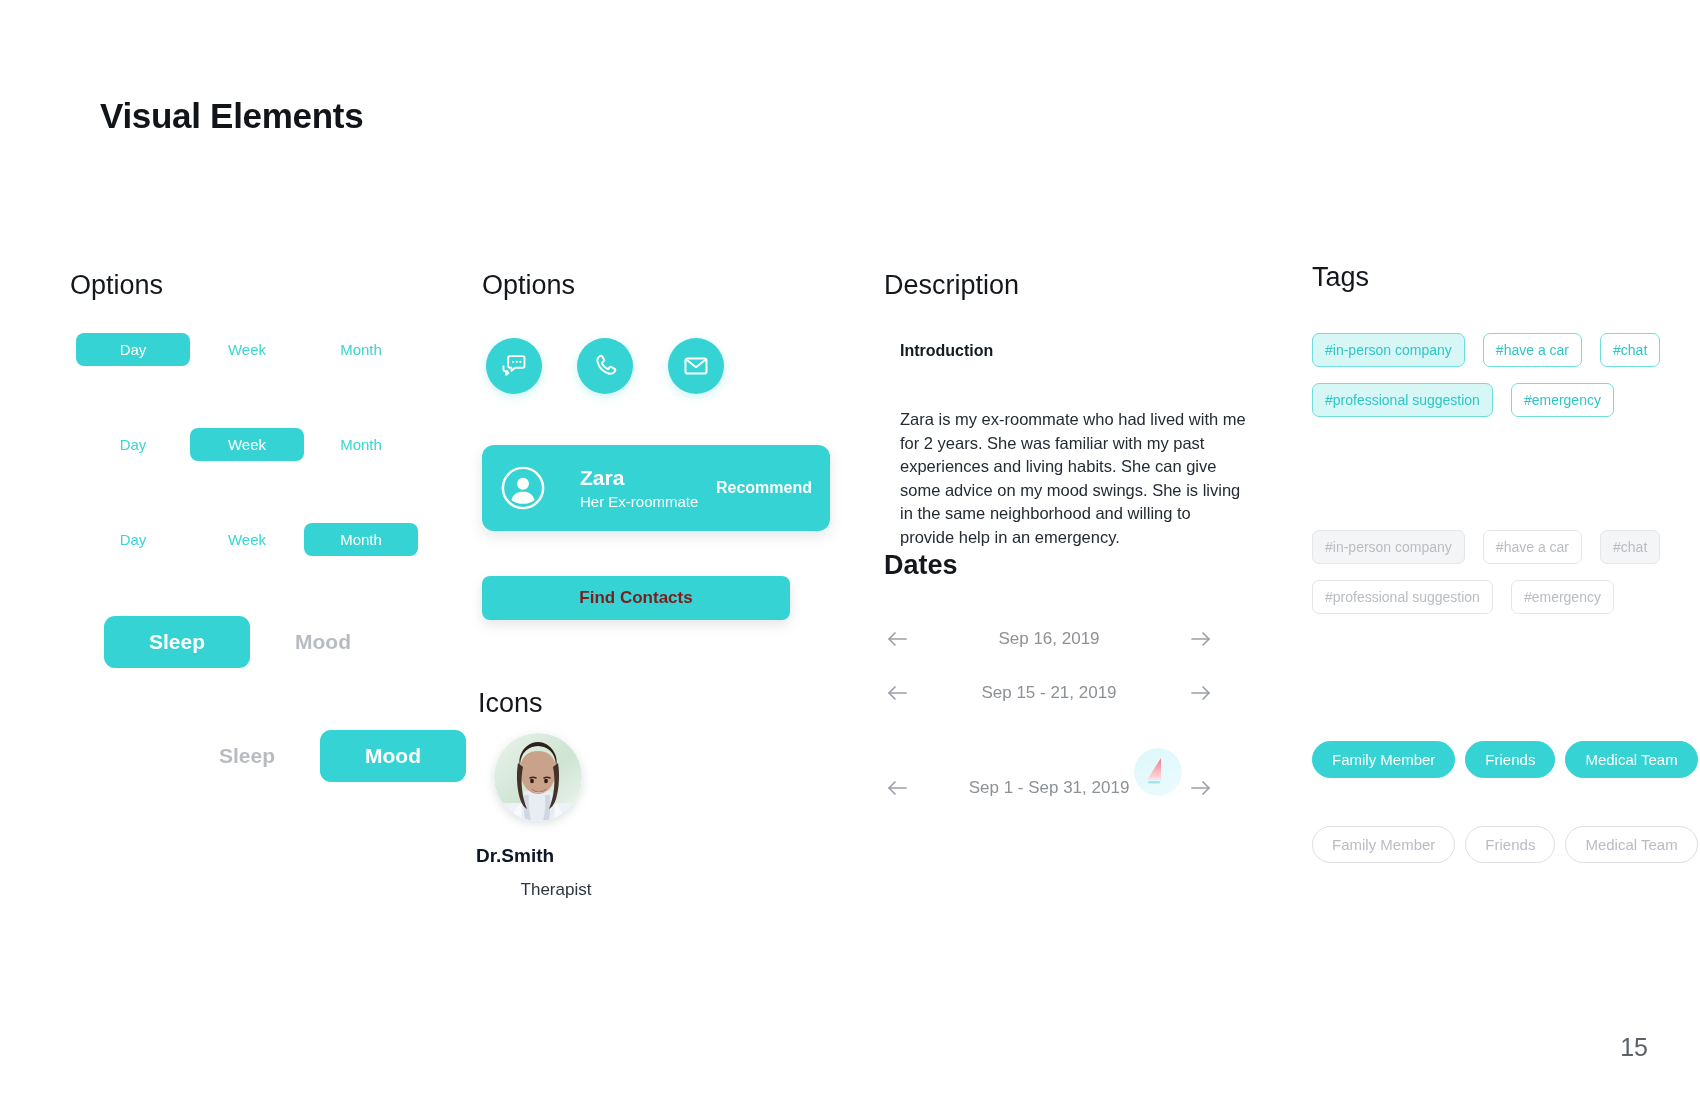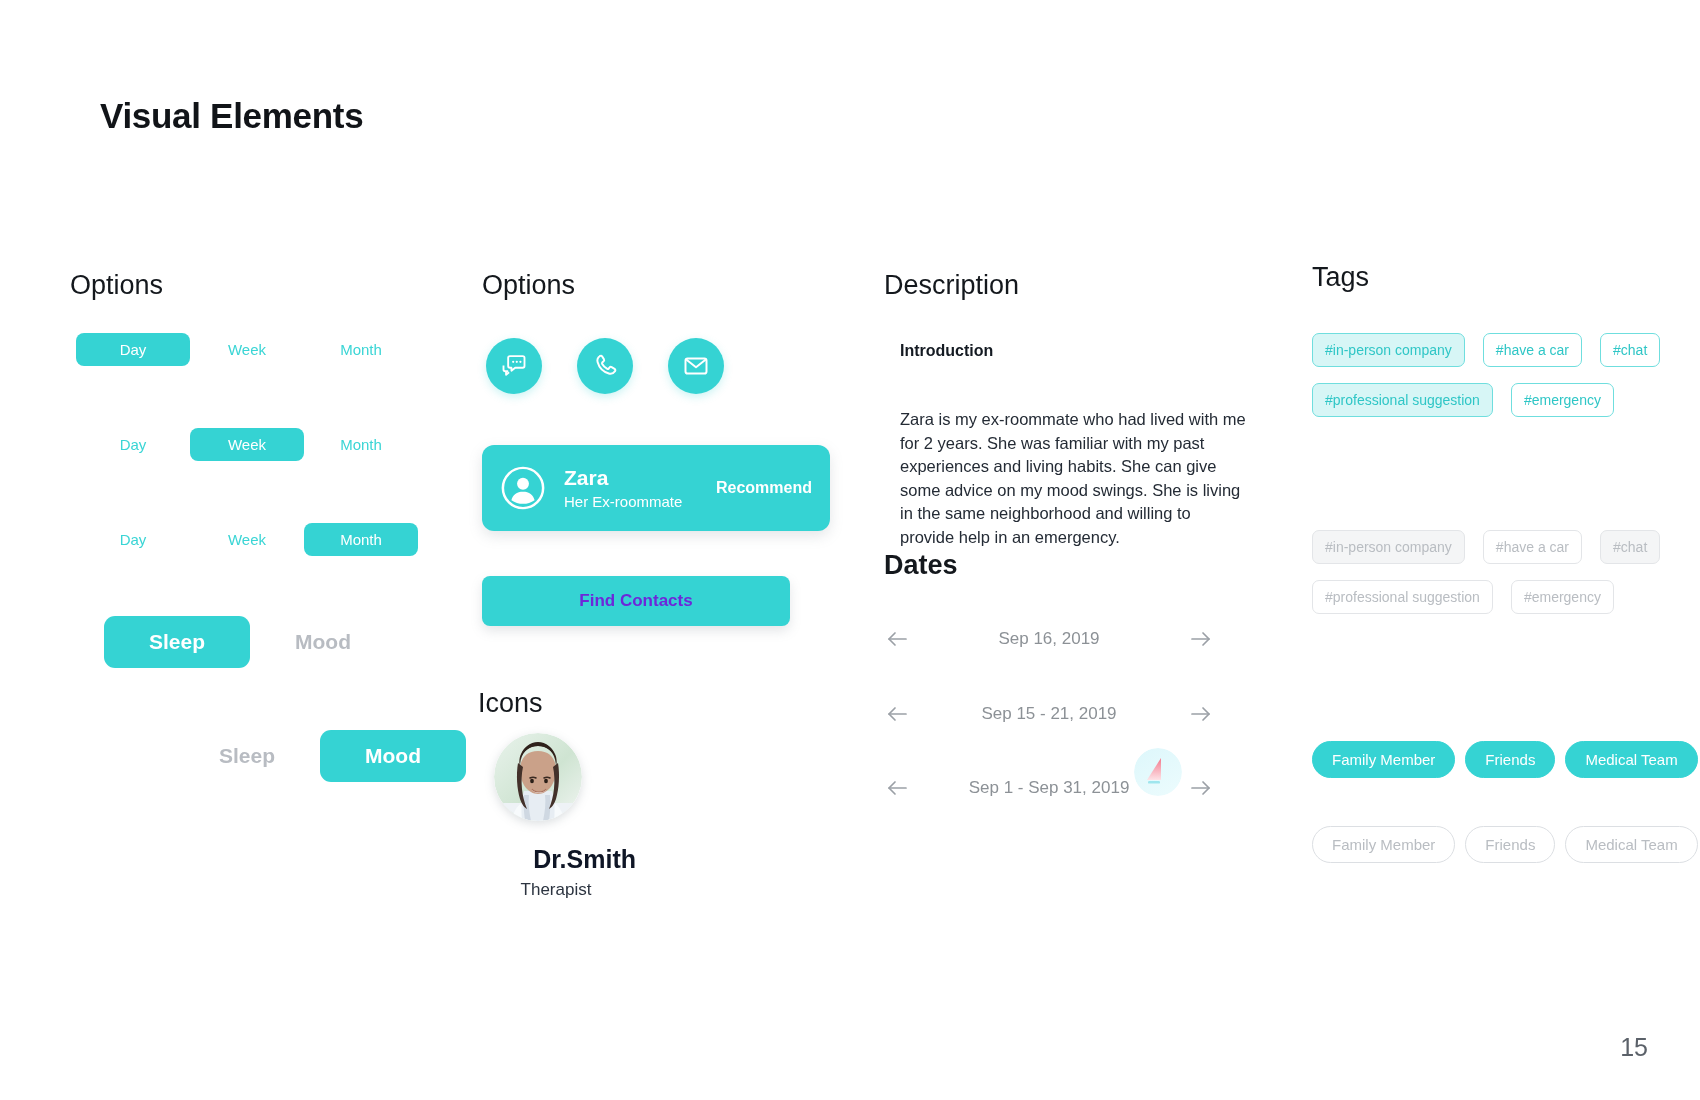--- a/index.html
+++ b/index.html
@@ -60,46 +60,46 @@
   }
   .icon-btn svg { width: 28px; height: 28px; display: block; }
 
   .person-card {
     position: absolute; left: -4px; top: 445px;
     width: 348px; height: 86px; border-radius: 12px;
     background: #35d3d3; box-shadow: 0 5px 14px rgba(120,130,140,0.20);
     display: flex; align-items: center; padding: 0 18px; cursor: pointer;
   }
   .person-avatar { width: 46px; height: 46px; flex: 0 0 46px; }
-  .person-meta { margin-left: 18px; flex: 1; }
+  .person-meta { margin-left: 34px; flex: 1; }
   .person-name { font-size: 21px; font-weight: bold; color: #ffffff; line-height: 1.15; }
   .person-rel  { font-size: 15px; font-weight: 400; color: #ffffff; margin-top: 2px; }
   .person-action { font-size: 16px; font-weight: bold; color: #ffffff; white-space: nowrap; }
 
   .wide-btn {
     position: absolute; left: -4px; top: 576px;
-    width: 308px; height: 50px; border-radius: 8px;
-    background: #35d3d3; color: #6d28d9;
+    width: 308px; height: 44px; border-radius: 8px;
+    background: #35d3d3; color: #7f1d1d;
     font-size: 17px; font-weight: bold;
     display: flex; align-items: center; justify-content: center;
     box-shadow: 0 5px 12px rgba(120,130,140,0.20); cursor: pointer;
   }
 
   .photo-avatar {
     position: absolute; left: 8px; top: 733px;
     width: 88px; height: 88px; border-radius: 50%; overflow: hidden;
     box-shadow: 0 3px 10px rgba(120,130,140,0.25);
   }
   .sail-icon {
     position: absolute; left: 648px; top: 748px;
     width: 48px; height: 48px; border-radius: 50%; overflow: hidden;
   }
   .doctor-name {
     position: absolute; left: -10px; top: 845px; width: 160px;
-    text-align: right; font-size: 25px; font-weight: bold; color: #0f1626;
+    text-align: left; font-size: 19px; font-weight: bold; color: #0f1626;
   }
   .doctor-role {
     position: absolute; left: -10px; top: 880px; width: 160px;
     text-align: center; font-size: 17px; font-weight: 400; color: #2c3440;
   }
 
   
   .intro-head {
     position: absolute; left: 16px; top: 342px;
     font-size: 16px; font-weight: bold; color: #141a22;
@@ -298,21 +298,21 @@
       </span>
       <span class="date-label">Sep 16, 2019</span>
       <span class="date-arrow">
         <svg viewBox="0 0 30 22" width="30" height="22" fill="none" stroke="#9ba0a6" stroke-width="1.7" stroke-linecap="round" stroke-linejoin="round">
           <path d="M8 11h17"></path>
             <path d="M19 5l6 6-6 6"></path>
         </svg>
       </span>
     </div>
 
-    <div class="date-row" style="top:703px;">
+    <div class="date-row" style="top:682px;">
       <span class="date-arrow">
         <svg viewBox="0 0 30 22" width="30" height="22" fill="none" stroke="#9ba0a6" stroke-width="1.7" stroke-linecap="round" stroke-linejoin="round">
           <path d="M22 11H5"></path>
             <path d="M11 5 5 11l6 6"></path>
         </svg>
       </span>
       <span class="date-label">Sep 15 - 21, 2019</span>
       <span class="date-arrow">
         <svg viewBox="0 0 30 22" width="30" height="22" fill="none" stroke="#9ba0a6" stroke-width="1.7" stroke-linecap="round" stroke-linejoin="round">
           <path d="M8 11h17"></path>

